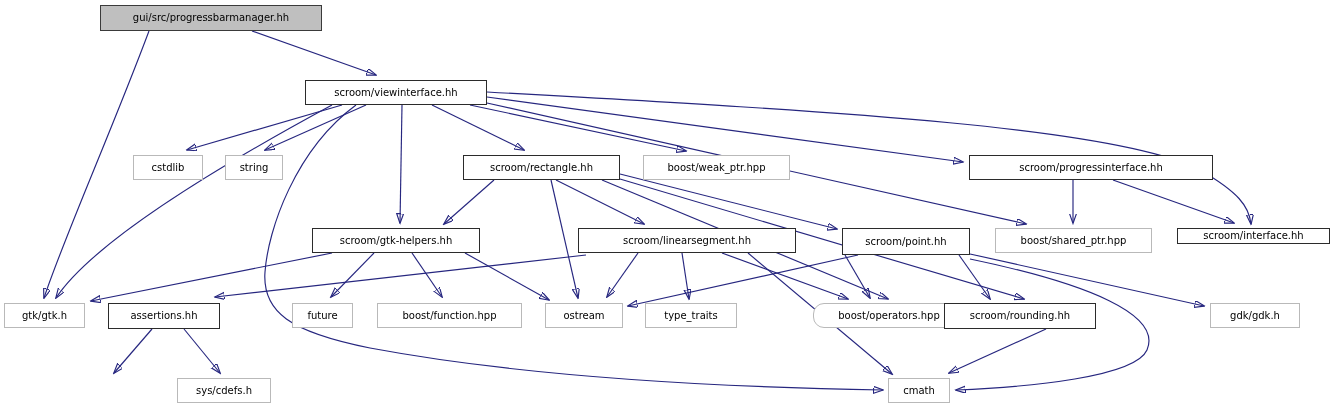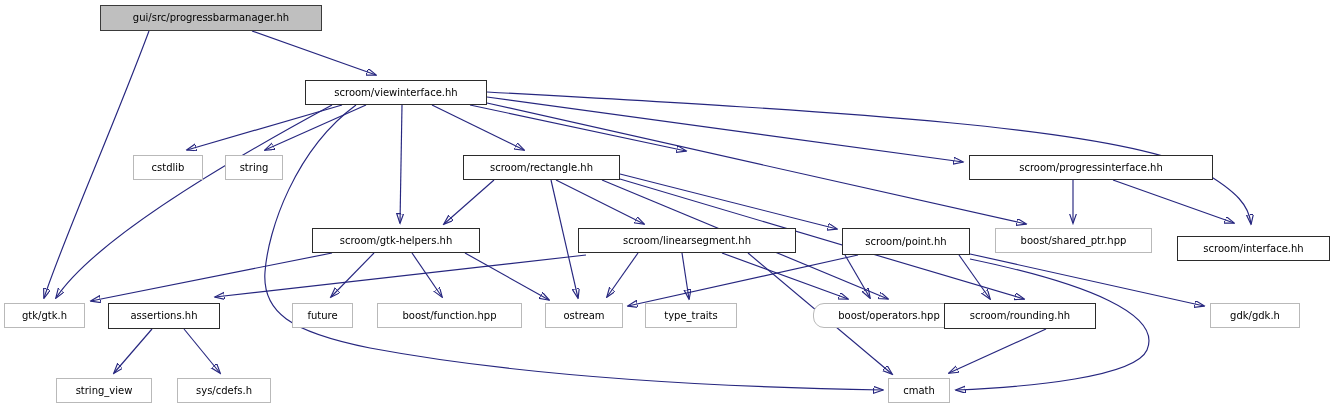--- a/index.html
+++ b/index.html
@@ -83,35 +83,35 @@
     <path d="M152,329 L114,373" marker-end="url(#arrow)"></path>
     <path d="M184,329 L220,373" marker-end="url(#arrow)"></path>
   </svg>
 
   <div class="node root" style="left:100px;top:5px;width:222px;height:26px;">gui/src/progressbarmanager.hh</div>
   <div class="node int" style="left:305px;top:80px;width:182px;height:25px;">scroom/viewinterface.hh</div>
 
   <div class="node ext" style="left:133px;top:155px;width:70px;height:25px;">cstdlib</div>
   <div class="node ext" style="left:225px;top:155px;width:58px;height:25px;">string</div>
   <div class="node int" style="left:463px;top:155px;width:157px;height:25px;">scroom/rectangle.hh</div>
+  <div class="node ext" style="left:643px;top:155px;width:147px;height:25px;">boost/weak_ptr.hpp</div>
   <div class="node int" style="left:969px;top:155px;width:244px;height:25px;">scroom/progressinterface.hh</div>
 
   <div class="node int" style="left:312px;top:228px;width:168px;height:25px;">scroom/gtk-helpers.hh</div>
   <div class="node int" style="left:578px;top:228px;width:218px;height:25px;">scroom/linearsegment.hh</div>
   <div class="node int" style="left:842px;top:228px;width:128px;height:27px;">scroom/point.hh</div>
   <div class="node ext" style="left:995px;top:228px;width:157px;height:25px;">boost/shared_ptr.hpp</div>
-  <div class="node int" style="left:1177px;top:236px;width:153px;height:25px;">scroom/interface.hh</div>
+  <div class="node int" style="left:1177px;top:228px;width:153px;height:16px;">scroom/interface.hh</div>
 
   <div class="node ext" style="left:4px;top:303px;width:81px;height:25px;">gtk/gtk.h</div>
   <div class="node int" style="left:108px;top:303px;width:112px;height:26px;">assertions.hh</div>
   <div class="node ext" style="left:292px;top:303px;width:61px;height:25px;">future</div>
   <div class="node ext" style="left:377px;top:303px;width:145px;height:25px;">boost/function.hpp</div>
   <div class="node ext" style="left:545px;top:303px;width:78px;height:25px;">ostream</div>
   <div class="node ext" style="left:645px;top:303px;width:92px;height:25px;">type_traits</div>
   <div class="node ext" style="left:813px;top:303px;width:152px;height:25px;border-radius:11px;">boost/operators.hpp</div>
   <div class="node int" style="left:944px;top:303px;width:152px;height:26px;">scroom/rounding.hh</div>
   <div class="node ext" style="left:1210px;top:303px;width:90px;height:25px;">gdk/gdk.h</div>
 
   <div class="node ext" style="left:888px;top:378px;width:62px;height:25px;">cmath</div>
-  <div class="node ext" style="left:56px;top:378px;width:96px;height:25px;">string_view</div>
   <div class="node ext" style="left:177px;top:378px;width:94px;height:25px;">sys/cdefs.h</div>
 
 </div>
 
 </body></html>

